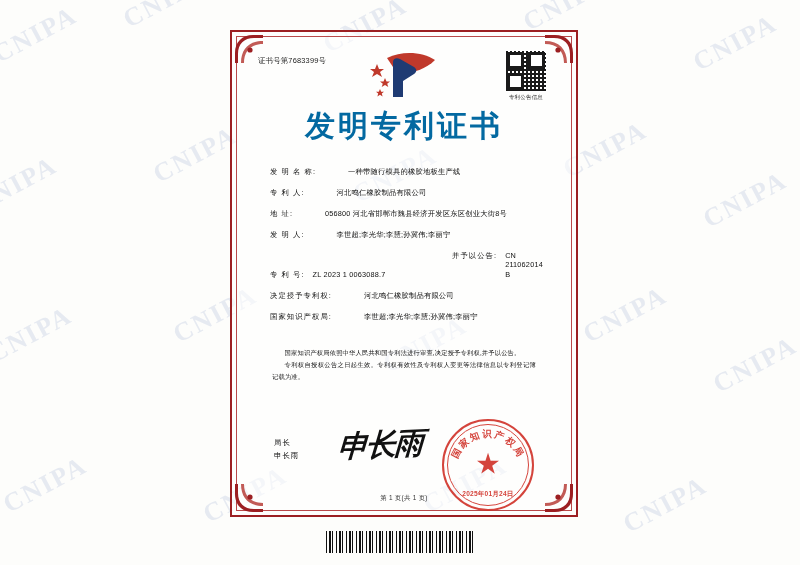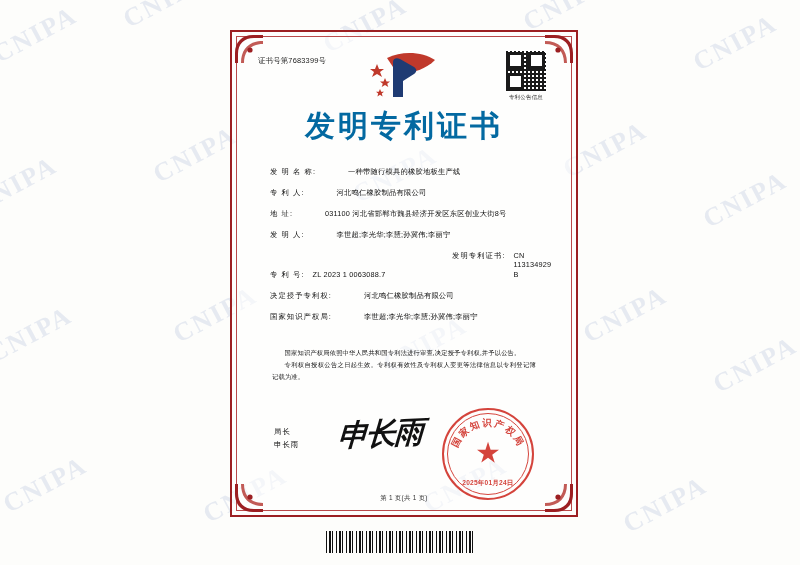--- a/index.html
+++ b/index.html
@@ -194,21 +194,21 @@
     line-height: 1.85;
     color: #111;
     text-align: justify;
     letter-spacing: .15px;
   }
   .legal p { margin: 0; text-indent: 2em; }
 
   
   .sig-area {
     position: relative;
-    margin-top: 30px;
+    margin-top: 41px;
     height: 86px;
   }
   .sig-left {
     position: absolute;
     left: 22px;
     top: 14px;
     font-size: 7.4px;
     line-height: 1.65;
     letter-spacing: 1px;
     color: #111;
@@ -395,36 +395,36 @@
           <span class="val">一种带随行模具的橡胶地板生产线</span>
         </div>
 
         <div class="row">
           <span class="lbl">专 利 人:</span>
           <span class="val">河北鸣仁橡胶制品有限公司</span>
         </div>
 
         <div class="row">
           <span class="lbl">地        址:</span>
-          <span class="val">031100 河北省邯郸市魏县经济开发区东区创业大街8号</span>
+          <span class="val">056800 河北省邯郸市魏县经济开发区东区创业大街8号</span>
         </div>
 
         <div class="row">
           <span class="lbl">发 明 人:</span>
           <span class="val">李世超;李光华;李慧;孙冀伟;李丽宁</span>
         </div>
 
         <div class="row two">
           <span class="col first">
             <span class="lbl">专 利 号:</span>
             <span class="val">ZL 2023 1 0063088.7</span>
           </span>
           <span class="col">
-            <span class="lbl">发明专利证书:</span>
-            <span class="val">CN 113134929 B</span>
+            <span class="lbl">并予以公告:</span>
+            <span class="val">CN 211062014 B</span>
           </span>
         </div>
 
 
         <div class="row">
           <span class="lbl">决定授予专利权:</span>
           <span class="val">河北鸣仁橡胶制品有限公司</span>
         </div>
 
         <div class="row">

